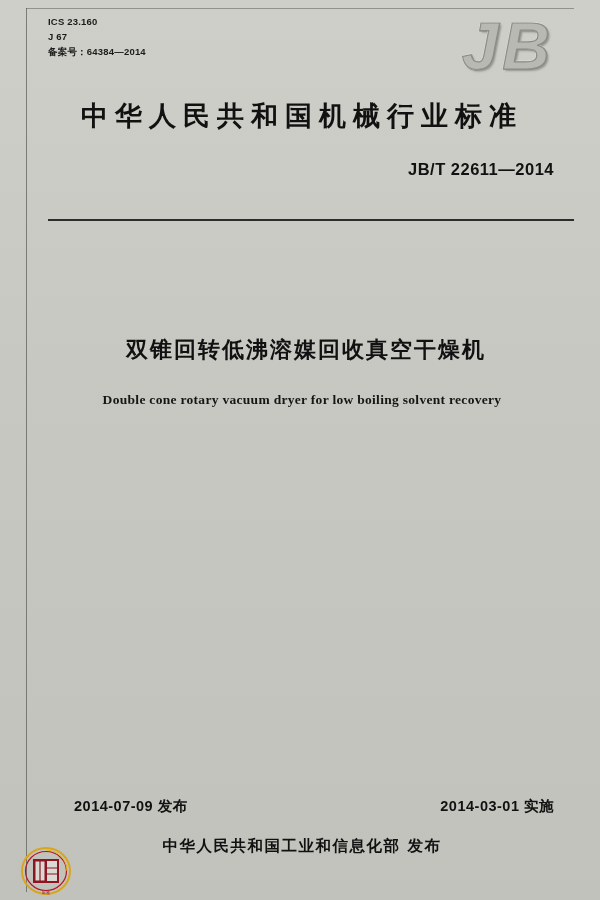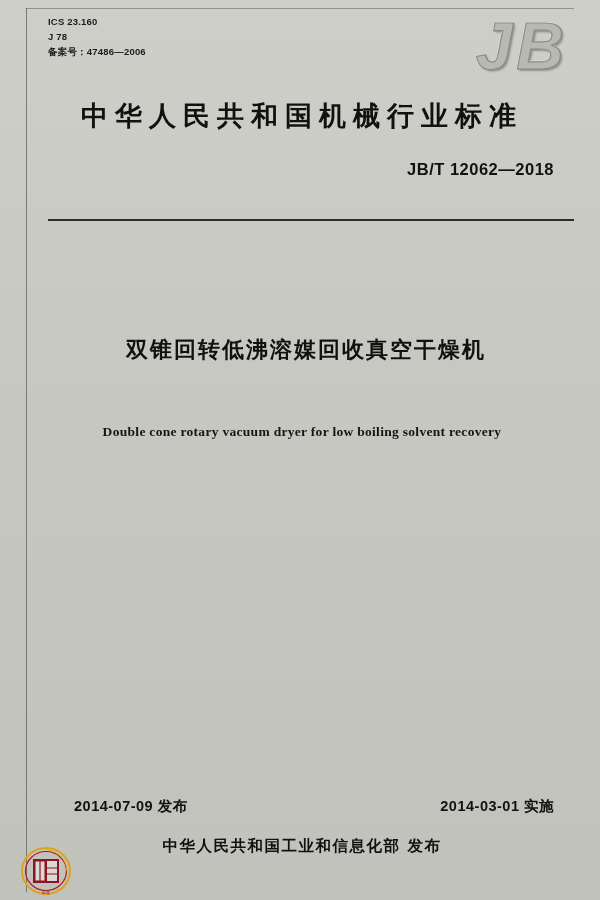--- a/index.html
+++ b/index.html
@@ -49,21 +49,21 @@
     line-height: 15px;
     color: #1b1b1b;
     font-weight: bold;
     letter-spacing: .2px;
   }
   .meta div { white-space: nowrap; }
 
   
   .jb-logo {
     position: absolute;
-    right: 32px;
+    right: 46px;
     top: 8px;
     font-family: "Liberation Sans", sans-serif;
     font-size: 66px;
     font-weight: bold;
     font-style: italic;
     letter-spacing: 4px;
     color: #b9b9b4;
     text-shadow:
        1px 0 0 #8f8f8a,
       -1px 0 0 #e2e2dd,
@@ -128,21 +128,20 @@
     left: 0;
     right: 0;
     top: 392px;
     text-align: center;
     font-family: "Liberation Serif", "DejaVu Serif", serif;
     font-size: 13.5px;
     font-weight: bold;
     letter-spacing: .3px;
     color: #151515;
     padding-left: 4px;
-    margin-top: 32px;
   }
 
   
   .issue-date {
     position: absolute;
     left: 66px;
     top: 797px;
     font-size: 14.5px;
     font-weight: bold;
     color: #111;
@@ -184,29 +183,29 @@
 </head>
 <body>
 
 <div class="page">
 
   <div class="frame-top"></div>
   <div class="frame-left"></div>
 
   <div class="meta">
     <div>ICS 23.160</div>
-    <div>J 78</div>
-    <div>备案号：47486—2006</div>
+    <div>J 67</div>
+    <div>备案号：64384—2014</div>
   </div>
 
   <div class="jb-logo">JB</div>
 
   <div class="cn-standard-title">中华人民共和国机械行业标准</div>
 
-  <div class="std-number">JB/T 12062—2018</div>
+  <div class="std-number">JB/T 22611—2014</div>
 
   <div class="rule"></div>
 
   <div class="doc-title-cn">双锥回转低沸溶媒回收真空干燥机</div>
   <div class="doc-title-en">Double cone rotary vacuum dryer for low boiling solvent recovery</div>
 
   <div class="issue-date">2014-07-09 发布</div>
   <div class="effective-date">2014-03-01 实施</div>
   <div class="publisher">中华人民共和国工业和信息化部 发布</div>
 

